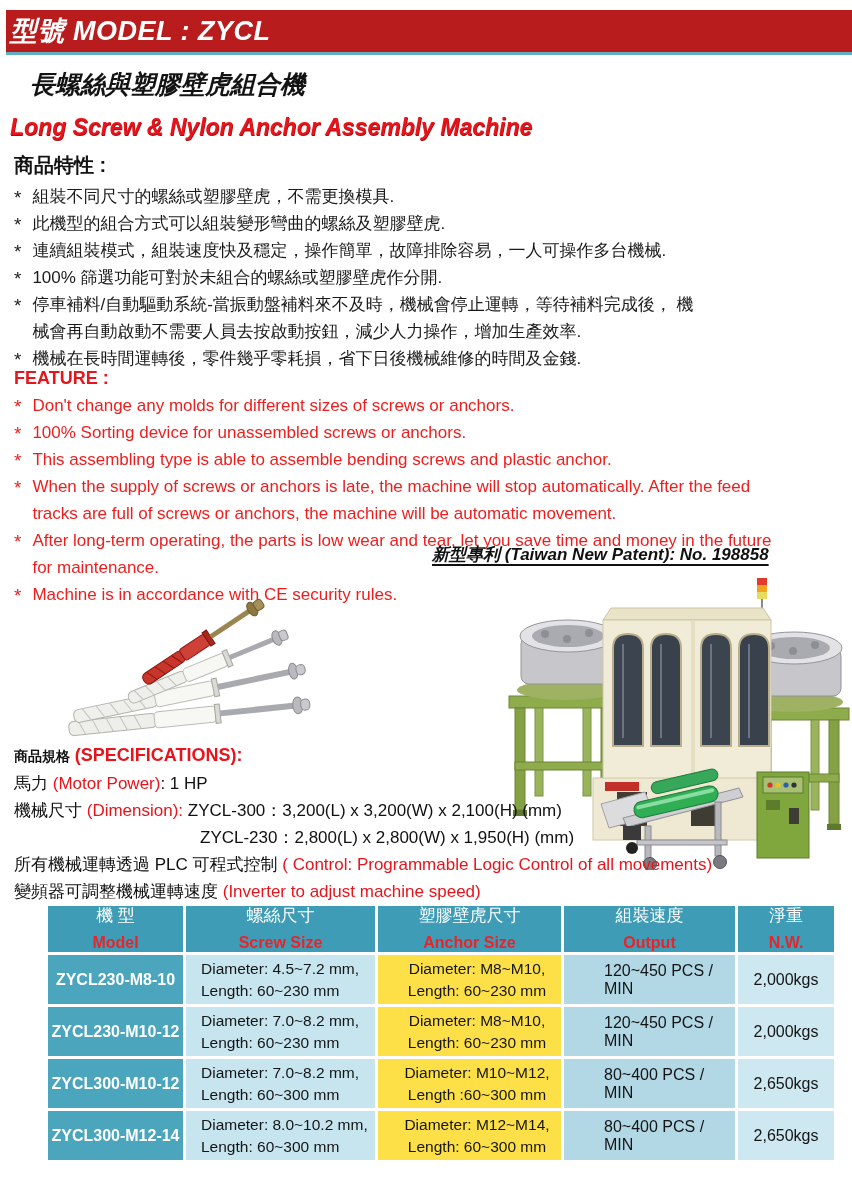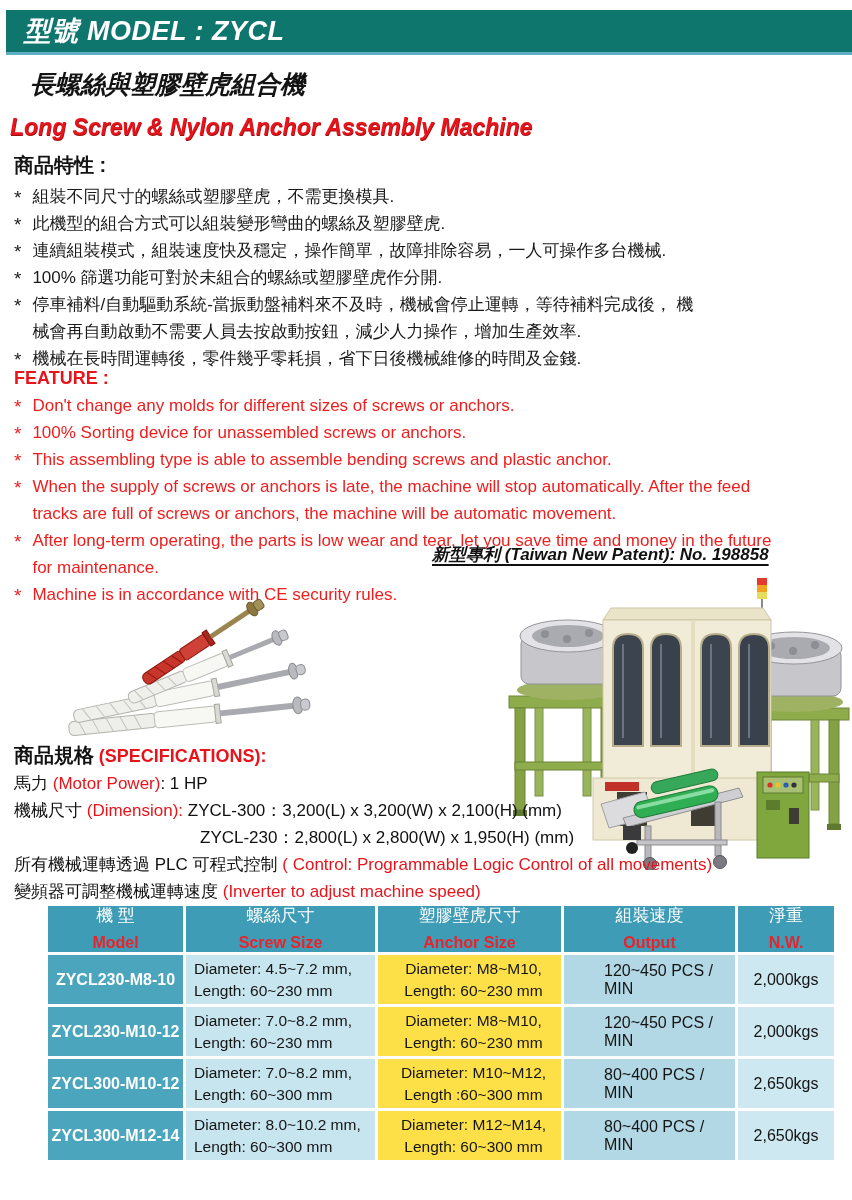--- a/index.html
+++ b/index.html
@@ -3,22 +3,22 @@
 <meta charset="utf-8">
 <style>
   html,body{margin:0;padding:0;background:#ffffff;}
   .page{
     position:relative; width:852px; height:1200px; background:#ffffff;
     font-family:"Liberation Sans","DejaVu Sans",sans-serif; color:#111; overflow:hidden;
   }
   
   .model-bar{
     position:absolute; left:6px; right:0; top:10px; height:45px;
-    background:#0f766e; border-bottom:3px solid #5fafc4;
-    display:flex; align-items:center; padding-left:18px; box-sizing:border-box;
+    background:#b91c1c; border-bottom:3px solid #5fafc4;
+    display:flex; align-items:center; padding-left:4px; box-sizing:border-box;
   }
   .model-bar .model-label{
     color:#ffffff; font-size:27px; font-weight:bold; font-style:italic; letter-spacing:.5px;
   }
   .title-zh{
     position:absolute; left:30px; top:68px;
     font-size:25px; font-weight:bold; font-style:italic; color:#131313;
   }
   .title-en{
     position:absolute; left:10px; top:106px;
@@ -42,41 +42,41 @@
     position:absolute; left:432px; top:543px;
     font-size:17px; font-weight:bold; font-style:italic; color:#111;
     text-decoration:underline; text-decoration-thickness:2px; text-underline-offset:4px;
   }
   
   .screws-img{position:absolute; left:52px; top:594px;}
   .machine-img{position:absolute; left:505px; top:578px;}
   
   .specs{position:absolute; left:14px; top:742px; width:640px; font-size:17px; line-height:27px;}
   .specs .row{white-space:nowrap;}
-  .specs .big{font-size:20px; font-weight:bold;}
+  .specs .big{font-size:14px; font-weight:bold;}
   .specs .red{color:#e8141b;}
   .specs .redb{color:#e8141b; font-weight:bold; font-size:18px;}
   .specs .indent{padding-left:186px;}
   
   .spec-table{
     position:absolute; left:48px; top:906px; width:786px;
     display:grid; grid-template-columns:135px 189px 183px 171px 96px;
     grid-template-rows:46px repeat(4,49px);
     gap:3px; background:#ffffff; font-size:15.5px;
   }
   .hcell{
     background:#3e9cb6; display:flex; flex-direction:column; align-items:center; justify-content:space-between;
   }
   .hcell .zh{color:#ffffff; font-size:17px; line-height:20px;}
   .hcell .en{color:#e8242a; font-weight:bold; font-size:16px; line-height:19px;}
   .mcell{
     background:#4aa5bd; color:#ffffff; font-weight:bold; font-size:16px;
     display:flex; align-items:center; justify-content:center;
   }
-  .dcell{display:flex; flex-direction:column; justify-content:center; padding-left:8px; line-height:22px; color:#151515;}
+  .dcell{display:flex; flex-direction:column; justify-content:center; padding-left:15px; line-height:22px; color:#151515;}
   .c-screw{background:#c7e5ef;}
   .c-anchor{background:#fde047;align-items:center;}
   .ccell{display:flex; align-items:center; justify-content:center; font-size:16px; color:#151515;}
   .c-output{background:#b2d8e5;padding-left:40px;}
   .c-nw{background:#cde8f0;}
 </style>
 </head>
 <body>
 
 <div class="page">

